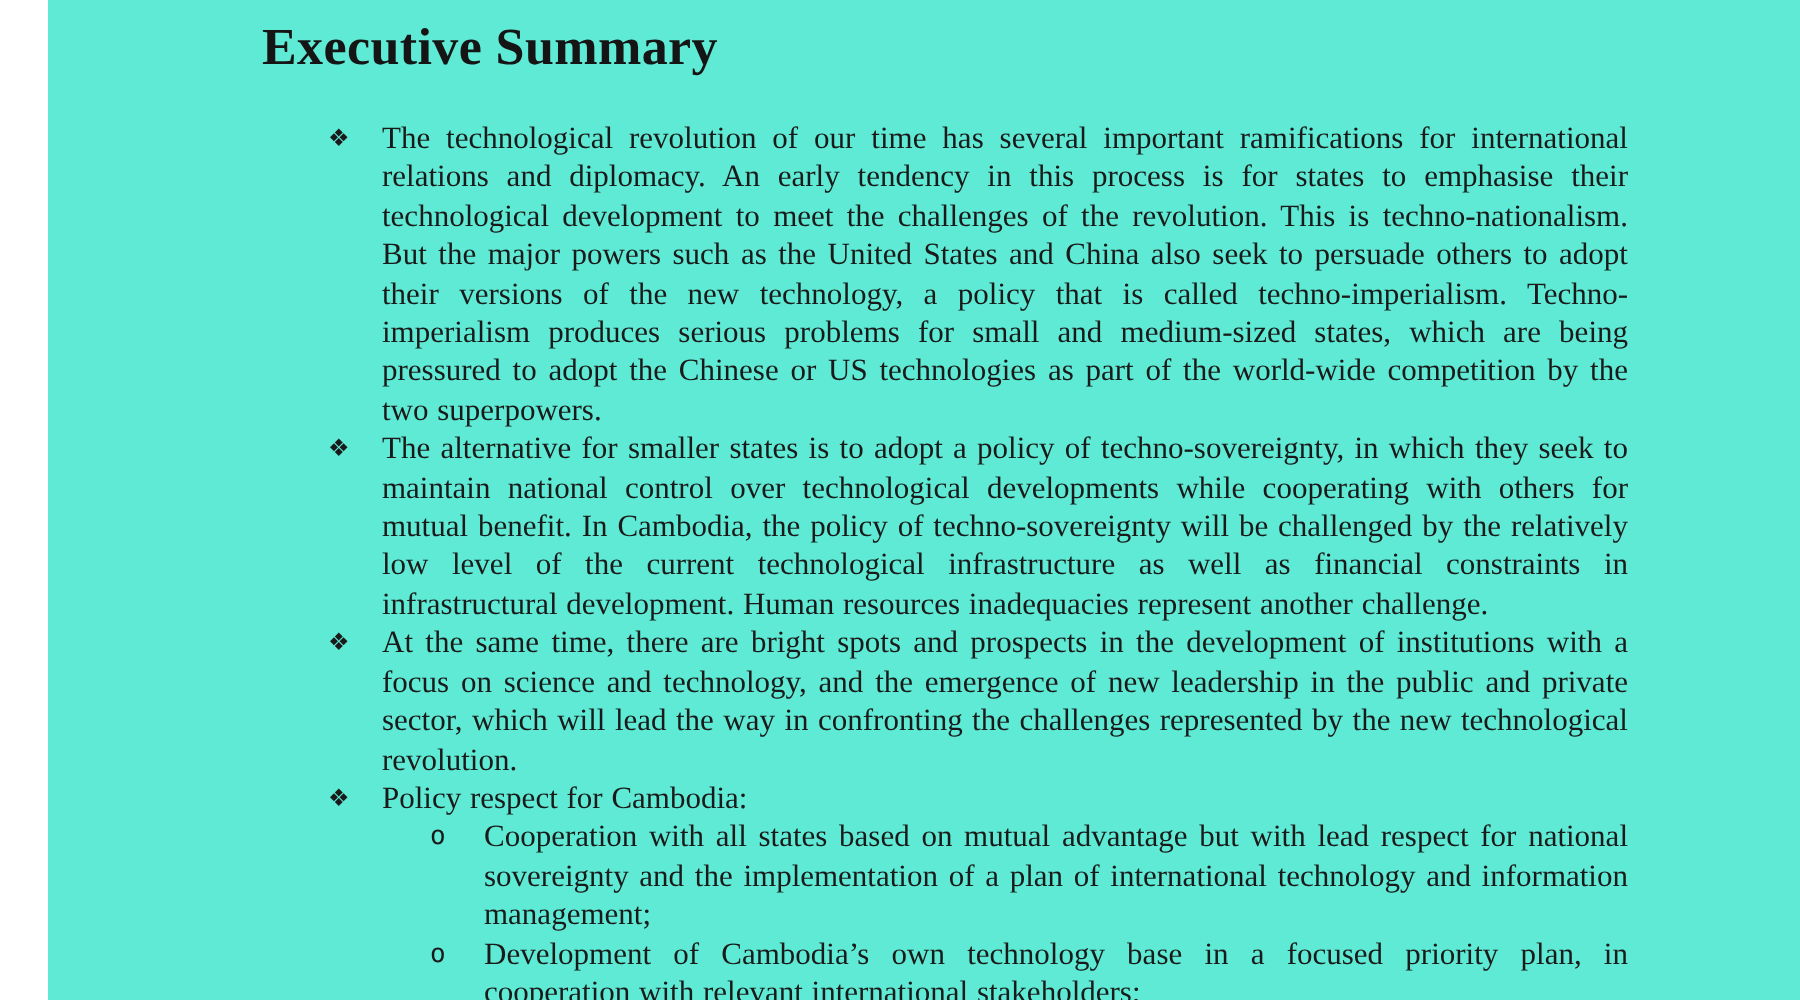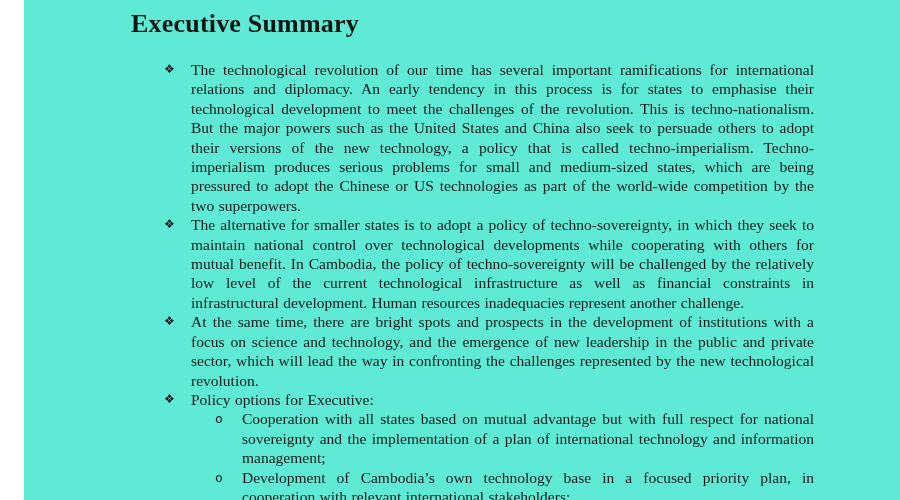--- a/index.html
+++ b/index.html
@@ -90,26 +90,26 @@
       <p class="text"><span>The alternative for smaller states is to adopt a policy of te</span><span class="it">chno-sovereignty</span><span>, in which they seek to maintain national control over technological developments while cooperating with others for mutual benefit.  In Cambodia, the policy of techno-sovereignty will be challenged by the relatively low level of the current technological infrastructure as well as financial constraints in infrastructural development.  Human resources inadequacies represent another challenge.</span></p>
     </div>
 
     <div class="li l1">
       <span class="marker">❖</span>
       <p class="text"><span>At the same time, there are bright spots and prospects in the development of institutions with a focus on science and technology, and the emergence of new leadership in the public and private sector, which will lead the way in confronting the challenges represented by the new technological revolution.</span></p>
     </div>
 
     <div class="li l1">
       <span class="marker">❖</span>
-      <p class="text"><span>Policy options for Executive:</span></p>
+      <p class="text"><span>Policy respect for Cambodia:</span></p>
     </div>
 
     <div class="li l2">
       <span class="marker">o</span>
-      <p class="text"><span>Cooperation with all states based on mutual advantage but with full respect for national sovereignty and the implementation of a plan of international technology and information management;</span></p>
+      <p class="text"><span>Cooperation with all states based on mutual advantage but with lead respect for national sovereignty and the implementation of a plan of international technology and information management;</span></p>
     </div>
 
     <div class="li l2">
       <span class="marker">o</span>
       <p class="text"><span>Development of Cambodia’s own technology base in a focused priority plan, in cooperation with relevant international stakeholders;</span></p>
     </div>
 
   </div>
 </div>
 

